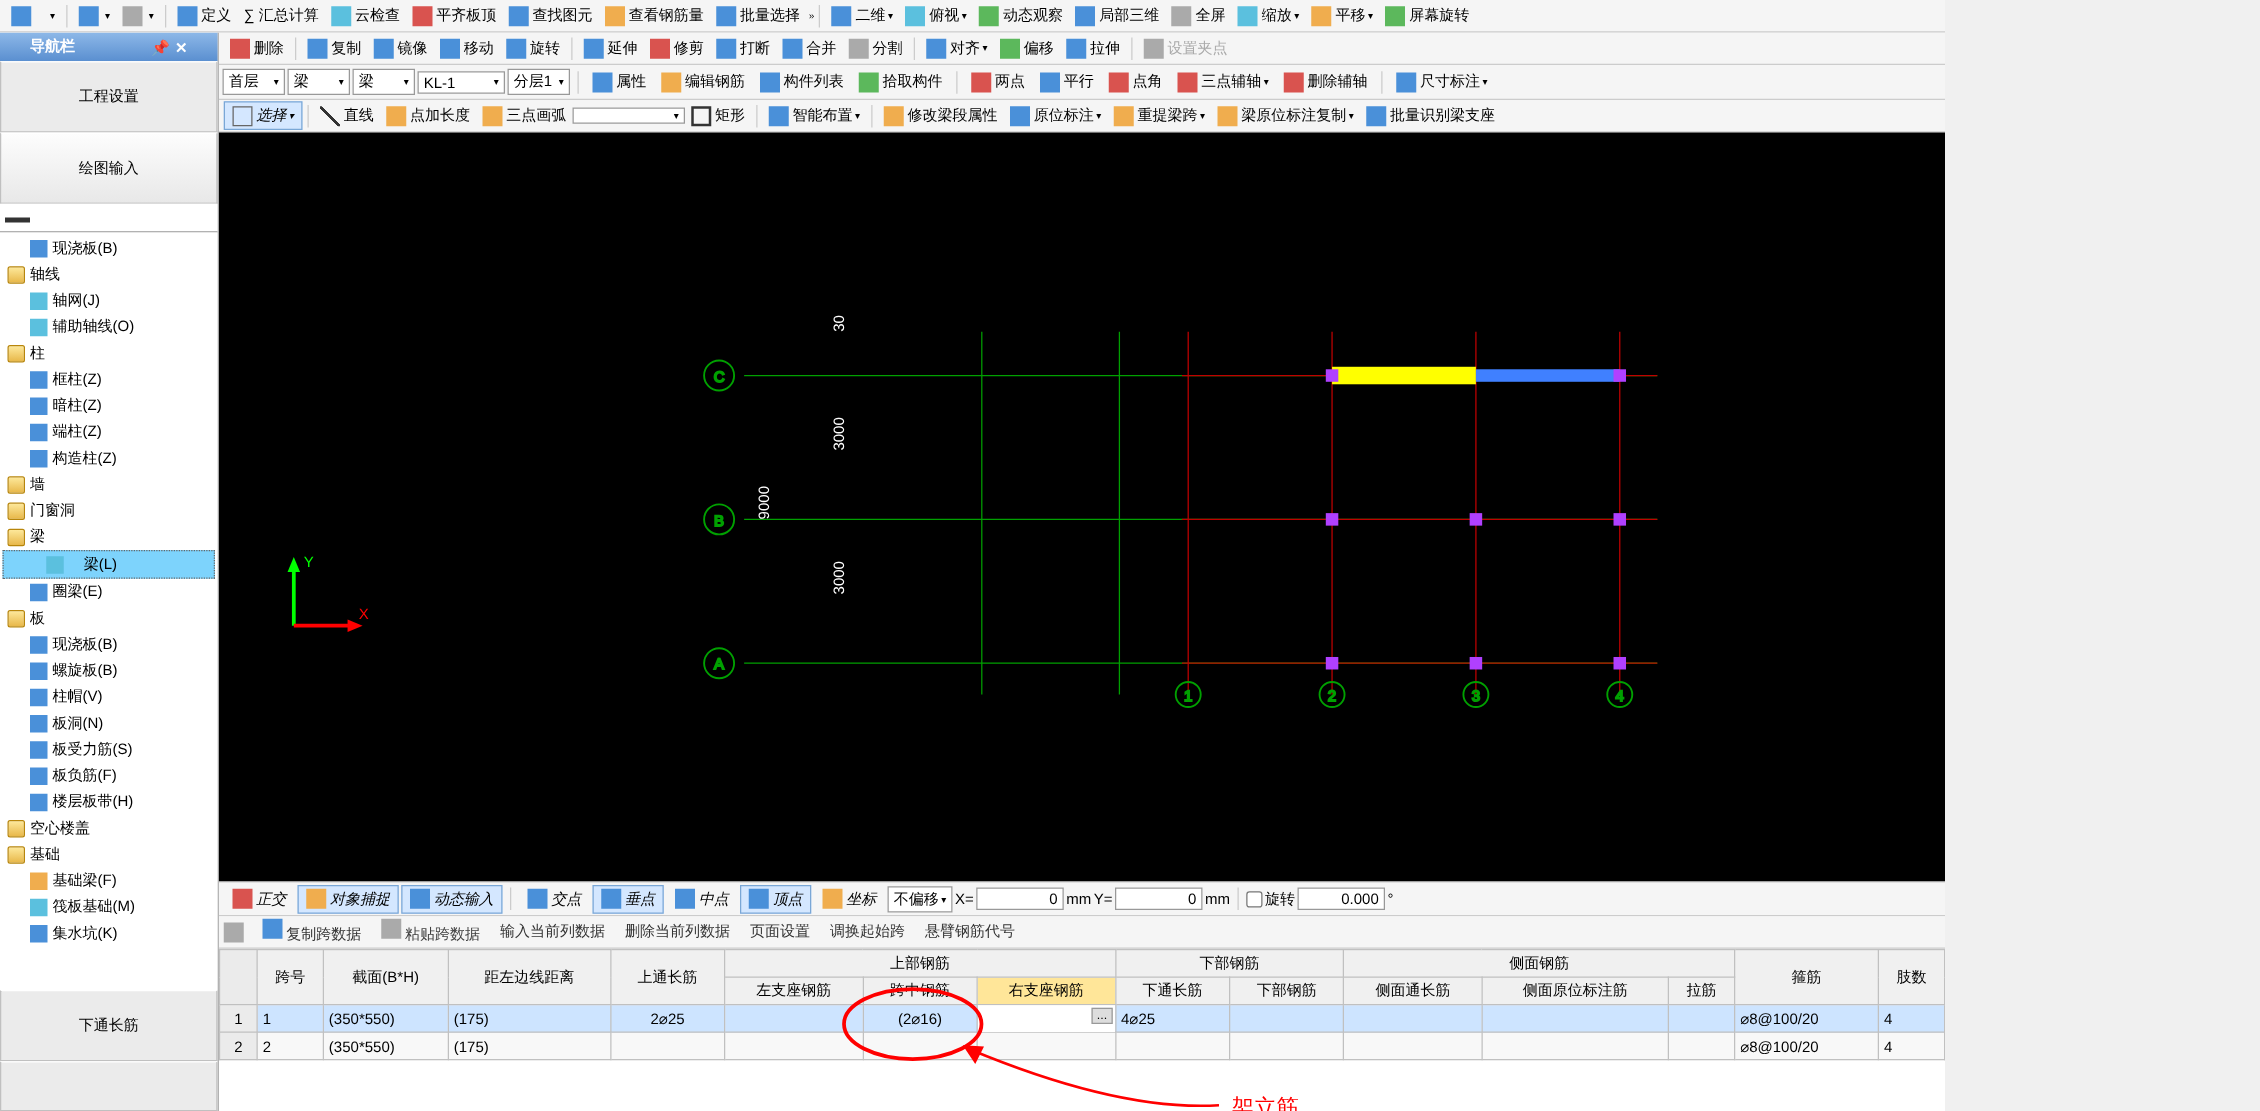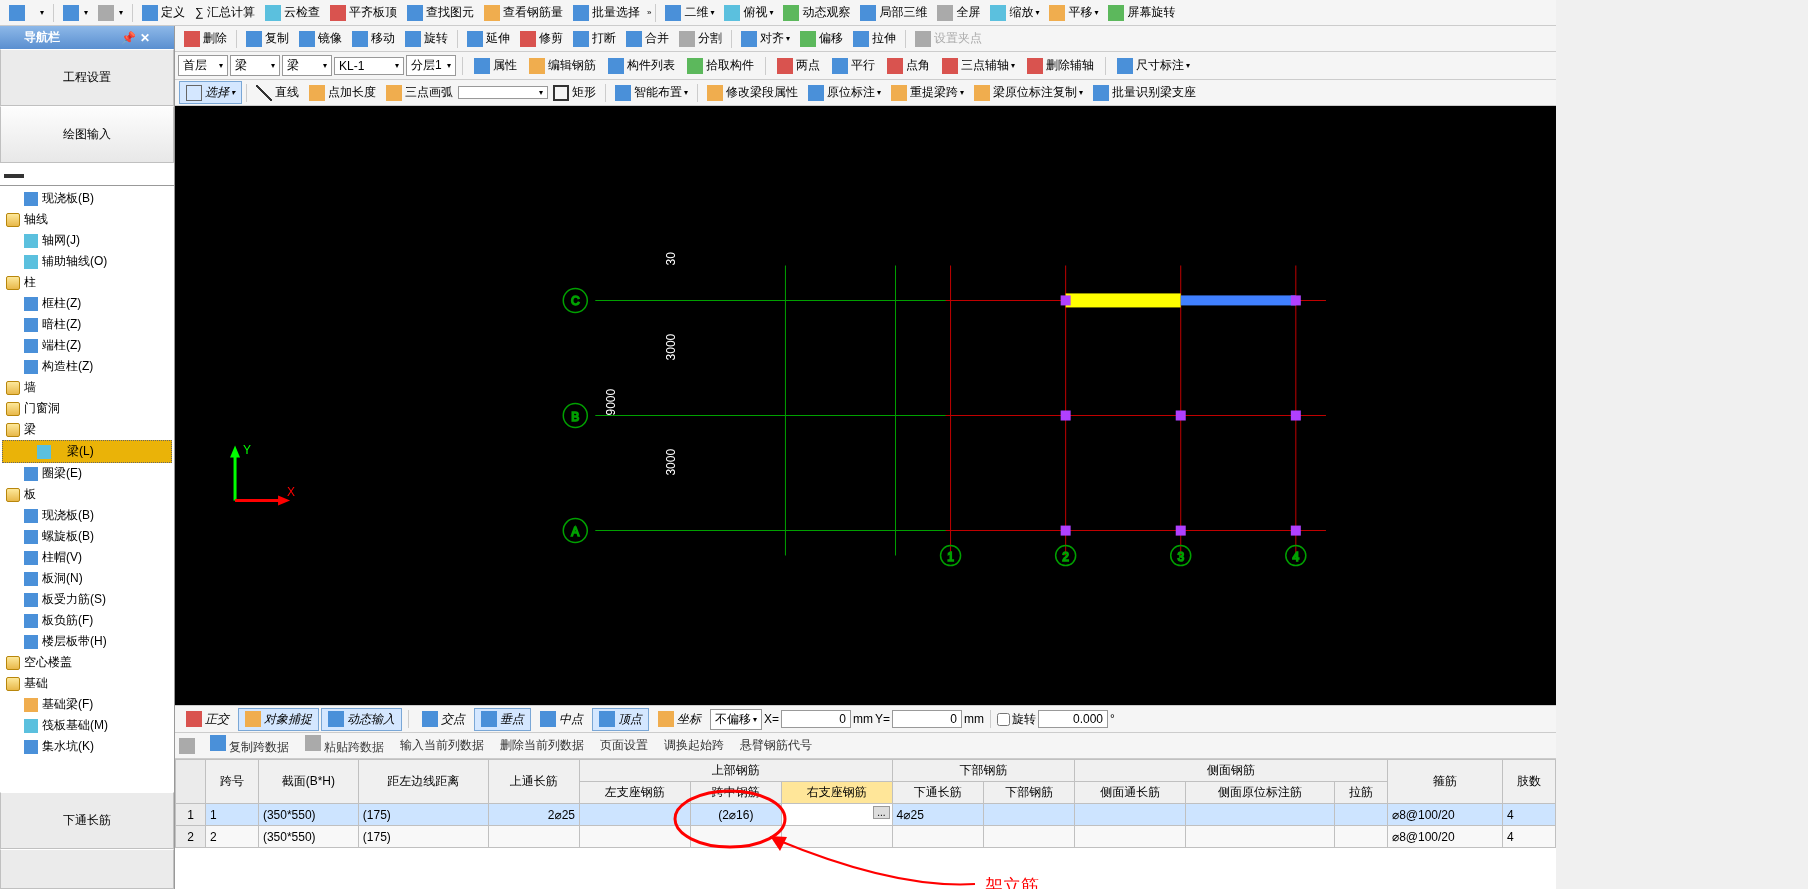--- a/index.html
+++ b/index.html
@@ -14,21 +14,21 @@
     
     .main-area { display: flex; flex: 1; overflow: hidden; }
     
     .nav-panel { width: 175px; background: #fff; border-right: 1px solid #999; display: flex; flex-direction: column; }
     .nav-title { background: linear-gradient(#8db8e8, #5a8fd0); color: #fff; padding: 3px 24px; display: flex; justify-content: space-between; align-items: center; font-weight: bold; }
     .nav-title-icons { display: flex; gap: 4px; }
     .nav-section { background: #ebebeb; border: 1px solid #c0c0c0; border-top: 1px solid #fff; text-align: center; padding: 19px; cursor: pointer; }
     .nav-section.active { background: linear-gradient(#fdfdfd, #e8e8e8); }
     .nav-tree { flex: 1; overflow-y: auto; background: #fff; padding: 2px; }
     .tree-item { padding: 2px 4px; display: flex; align-items: center; cursor: pointer; white-space: nowrap; }
-    .tree-item.selected { background: #eab308; border: 1px dotted #666; gap: 12px; }
+    .tree-item.selected { background: #7dd3fc; border: 1px dotted #666; gap: 12px; }
     .tree-indent { width: 18px; display: inline-block; }
     .tree-icon { width: 14px; height: 14px; margin-right: 4px; display: inline-block; }
     
     .content-area { flex: 1; display: flex; flex-direction: column; overflow: hidden; }
     .selector-bar { display: flex; align-items: center; background: #f5f5f5; border-bottom: 1px solid #ccc; padding: 3px; gap: 2px; height: 28px; }
     .sel-dropdown { background: #fff; border: 1px solid #999; padding: 1px 4px; min-width: 50px; display: flex; justify-content: space-between; align-items: center; }
     
     .viewport { flex: 1; background: #000; position: relative; overflow: hidden; }
     .viewport svg { width: 100%; height: 100%; }
     
@@ -645,21 +645,21 @@
               <th>侧面原位标注筋</th>
               <th>拉筋</th>
             </tr>
           </thead>
           <tbody id="table-body">
               <tr class="sel">
                 <td class="row-head">1</td>
                 <td style="text-align:left">1</td>
                 <td style="text-align:left">(350*550)</td>
                 <td style="text-align:left">(175)</td>
-                <td style="text-align:right">2⌀25</td>
+                <td style="text-align:center">2⌀25</td>
                 <td></td>
                 <td>(2⌀16)</td>
                 <td class="cell-active"></td>
                 <td style="text-align:left">4⌀25</td>
                 <td></td>
                 <td></td>
                 <td></td>
                 <td></td>
                 <td style="text-align:left">⌀8@100/20</td>
                 <td style="text-align:left">4</td>

